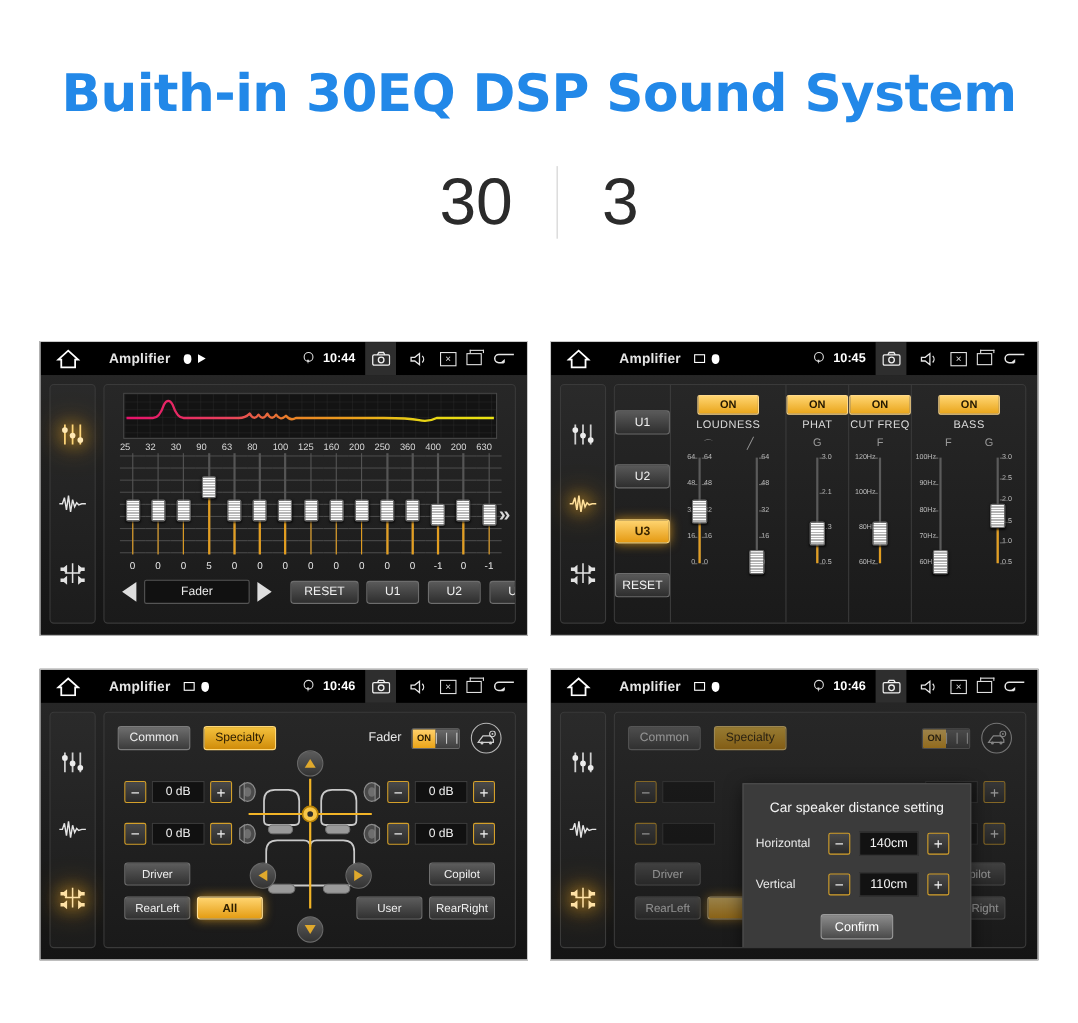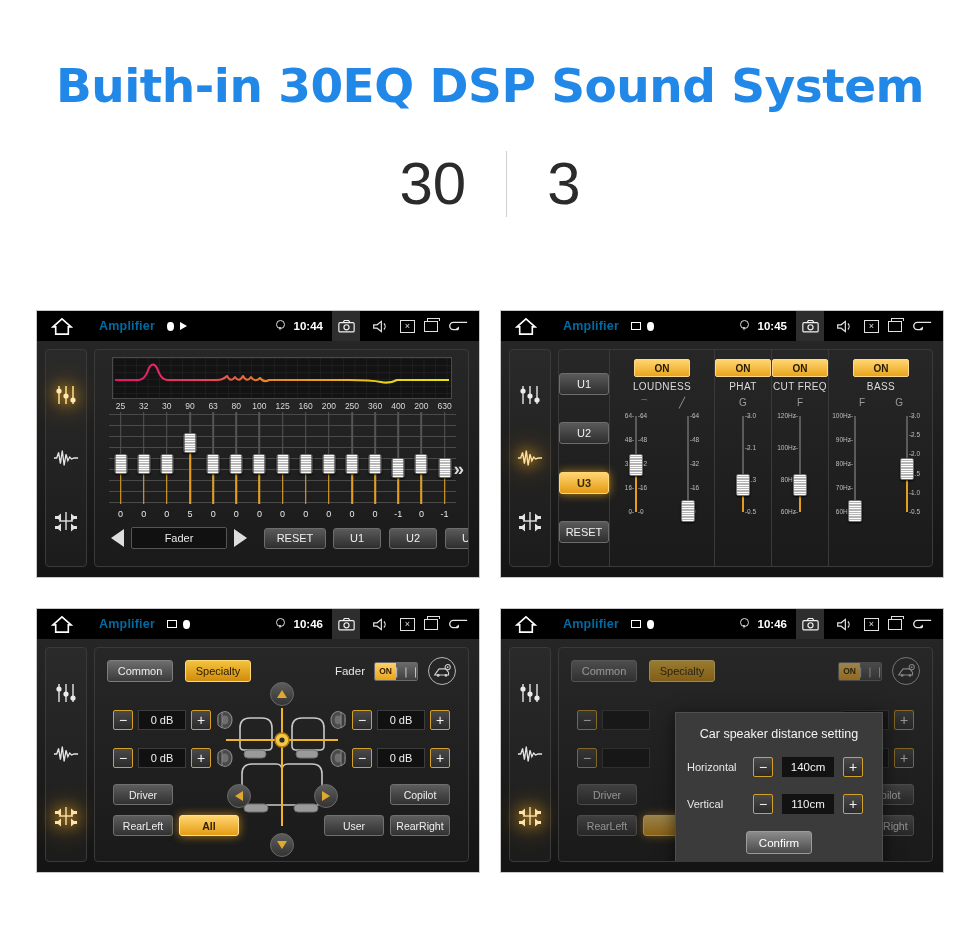--- a/index.html
+++ b/index.html
@@ -78,21 +78,21 @@
   .statusbar {
     height: 30px;
     background: #000;
     display: flex;
     align-items: center;
     padding: 0 10px 0 8px;
     position: relative;
   }
   .sb-home { width: 22px; height: 18px; display:block; margin-left:6px; }
   .sb-title {
-    color: #0369a1; font-size: 12.5px; font-weight: bold;
+    color: #e5e5e5; font-size: 12.5px; font-weight: bold;
     margin-left: 26px; letter-spacing: .2px;
   }
   .sb-mini { display:flex; gap:6px; margin-left:12px; align-items:center; }
   .sb-dot { width:7px; height:9px; background:#fff; border-radius: 45% 45% 50% 50%; }
   .sb-rect { width:10px; height:8px; border:1.2px solid #fff; }
   .sb-play { width:0;height:0;border-left:7px solid transparent;border-top:4px solid transparent;border-bottom:4px solid transparent;border-left-color:#fff; }
   .sb-right {
     margin-left:auto; display:flex; align-items:center; gap:9px;
   }
   .sb-pin { width:9px; height:12px; position:relative; }
@@ -130,21 +130,21 @@
 
   
   .eq-graph {
     margin: 7px auto 0; width: 340px; height: 42px;
     background:#131313;
     border:1px solid #4a4a4a;
     position:relative;
   }
   .eq-graph svg { display:block; }
   .eq-freqrow { display:flex; margin: 2px 12px 0 14px; }
-  .eq-freqrow span { flex:1; text-align:center; color:#d8d8d8; font-size:8.5px; }
+  .eq-freqrow span { flex:1; text-align:left; color:#d8d8d8; font-size:8.5px; }
   .eq-sliders { display:flex; margin: 1px 12px 0 14px; height:95px; }
   .eq-col { flex:1; display:flex; flex-direction:column; align-items:center; position:relative; }
   .eq-track { width:100%; height:92px; position:relative; display:flex; justify-content:center;}
   .eq-line { position:absolute; left:50%; transform:translateX(-50%); width:1.6px; top:0; bottom:0; background:#555; }
   .eq-line-lit { position:absolute; left:50%; transform:translateX(-50%); width:1.6px; background:#e39e20; }
   .eq-ticks { position:absolute; left:0; right:0; top:0; bottom:0; }
   .eq-ticks i { position:absolute; width:100%; height:1px; background:#4a4a4a; }
   .eq-knob {
     position:absolute; left:50%; transform:translateX(-50%);
     width:13px; height:20px; border-radius:2px;

